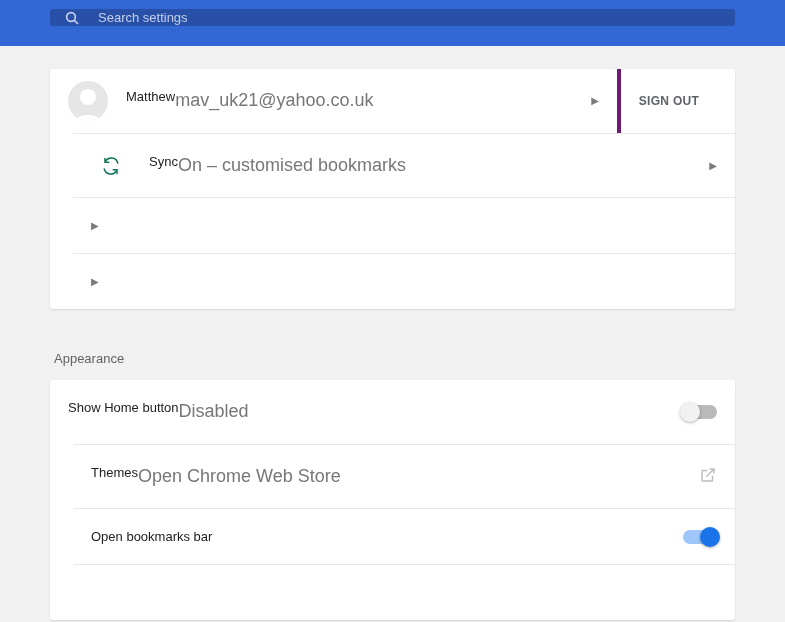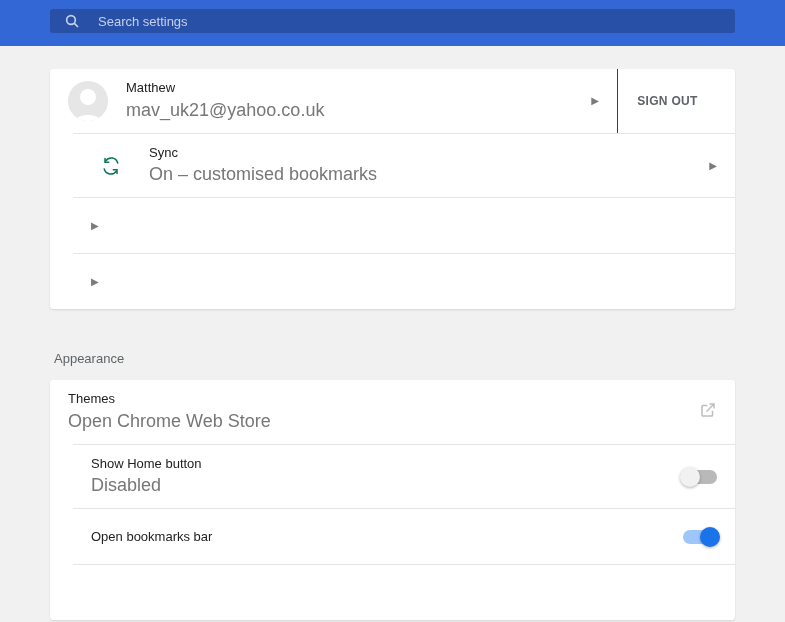--- a/index.html
+++ b/index.html
@@ -5,21 +5,21 @@
   * { box-sizing: border-box; margin: 0; padding: 0; }
   html, body { width: 785px; height: 622px; font-family: Arial, Helvetica, sans-serif; background: #f1f1f1; color: #212121; }
   .header {
     background: #3367d6;
     height: 46px;
     padding: 9px 50px 0 50px;
   }
   .search-bar {
     background: #2850a7;
     border-radius: 3px;
-    height: 24px;
+    height: 17px;
     display: flex;
     align-items: center;
     padding: 0 14px;
   }
   .search-icon { color: #c4d0ed; display: flex; align-items: center; }
   .search-input {
     flex: 1;
     background: transparent;
     border: none;
     outline: none;
@@ -54,29 +54,29 @@
     width: 40px; height: 40px; border-radius: 50%;
     background: #e6e6e6;
     display: flex; align-items: flex-end; justify-content: center;
     overflow: hidden;
     margin-right: 18px;
   }
   .icon-slot {
     width: 40px; display: flex; justify-content: center; align-items: center;
     margin-right: 18px;
   }
-  .row-text { display: flex; flex-direction: column; line-height: 1.4; }
+  .row-text { display: flex; flex-direction: row; line-height: 1.4; text-align: center; }
   .row-title { font-size: 13px; color: #212121; }
   .row-sub { font-size: 18px; color: #777; }
   .row-right { display: flex; align-items: center; }
   .arrow { color: #7b7b7b; font-size: 10px; line-height: 1; }
   .signout-cell {
     width: 100px;
     text-align: center;
-    border-left: 1px solid #701a75;
+    border-left: 4px solid #701a75;
     align-self: stretch;
     display: flex;
     align-items: center;
     justify-content: center;
     margin-left: 18px;
     color: #5f6367;
     font-weight: 600;
     letter-spacing: .3px;
     font-size: 12px;
   }
@@ -170,49 +170,49 @@
 
   <div class="spacer-section"></div>
 
   <div class="section-title">Appearance</div>
 
   <div class="card">
 
     <div class="row" style="min-height:64px;">
       <div class="row-left">
         <div class="row-text">
+          <span class="row-title">Show Home button</span>
+          <span class="row-sub">Disabled</span>
+        </div>
+      </div>
+      <div class="row-right">
+        <div class="toggle toggle-off">
+          <div class="knob"></div>
+        </div>
+      </div>
+    </div>
+
+    <div class="row" style="min-height:64px;">
+      <div class="row-left">
+        <div class="row-text">
           <span class="row-title">Themes</span>
           <span class="row-sub">Open Chrome Web Store</span>
         </div>
       </div>
       <div class="row-right">
         <span class="open-icon">
           <svg width="18" height="18" viewBox="0 0 24 24" fill="none" stroke="currentColor" stroke-width="2">
               <path d="M18 13v6a1 1 0 0 1-1 1H5a1 1 0 0 1-1-1V7a1 1 0 0 1 1-1h6"></path>
               <polyline points="14 4 20 4 20 10"></polyline>
               <line x1="10" y1="14" x2="20" y2="4"></line>
             </svg>
         </span>
       </div>
     </div>
 
-    <div class="row" style="min-height:64px;">
-      <div class="row-left">
-        <div class="row-text">
-          <span class="row-title">Show Home button</span>
-          <span class="row-sub">Disabled</span>
-        </div>
-      </div>
-      <div class="row-right">
-        <div class="toggle toggle-off">
-          <div class="knob"></div>
-        </div>
-      </div>
-    </div>
-
     <div class="row">
       <div class="row-left">
         <span class="row-title">Open bookmarks bar</span>
       </div>
       <div class="row-right">
         <div class="toggle toggle-on">
           <div class="knob"></div>
         </div>
       </div>
     </div>

